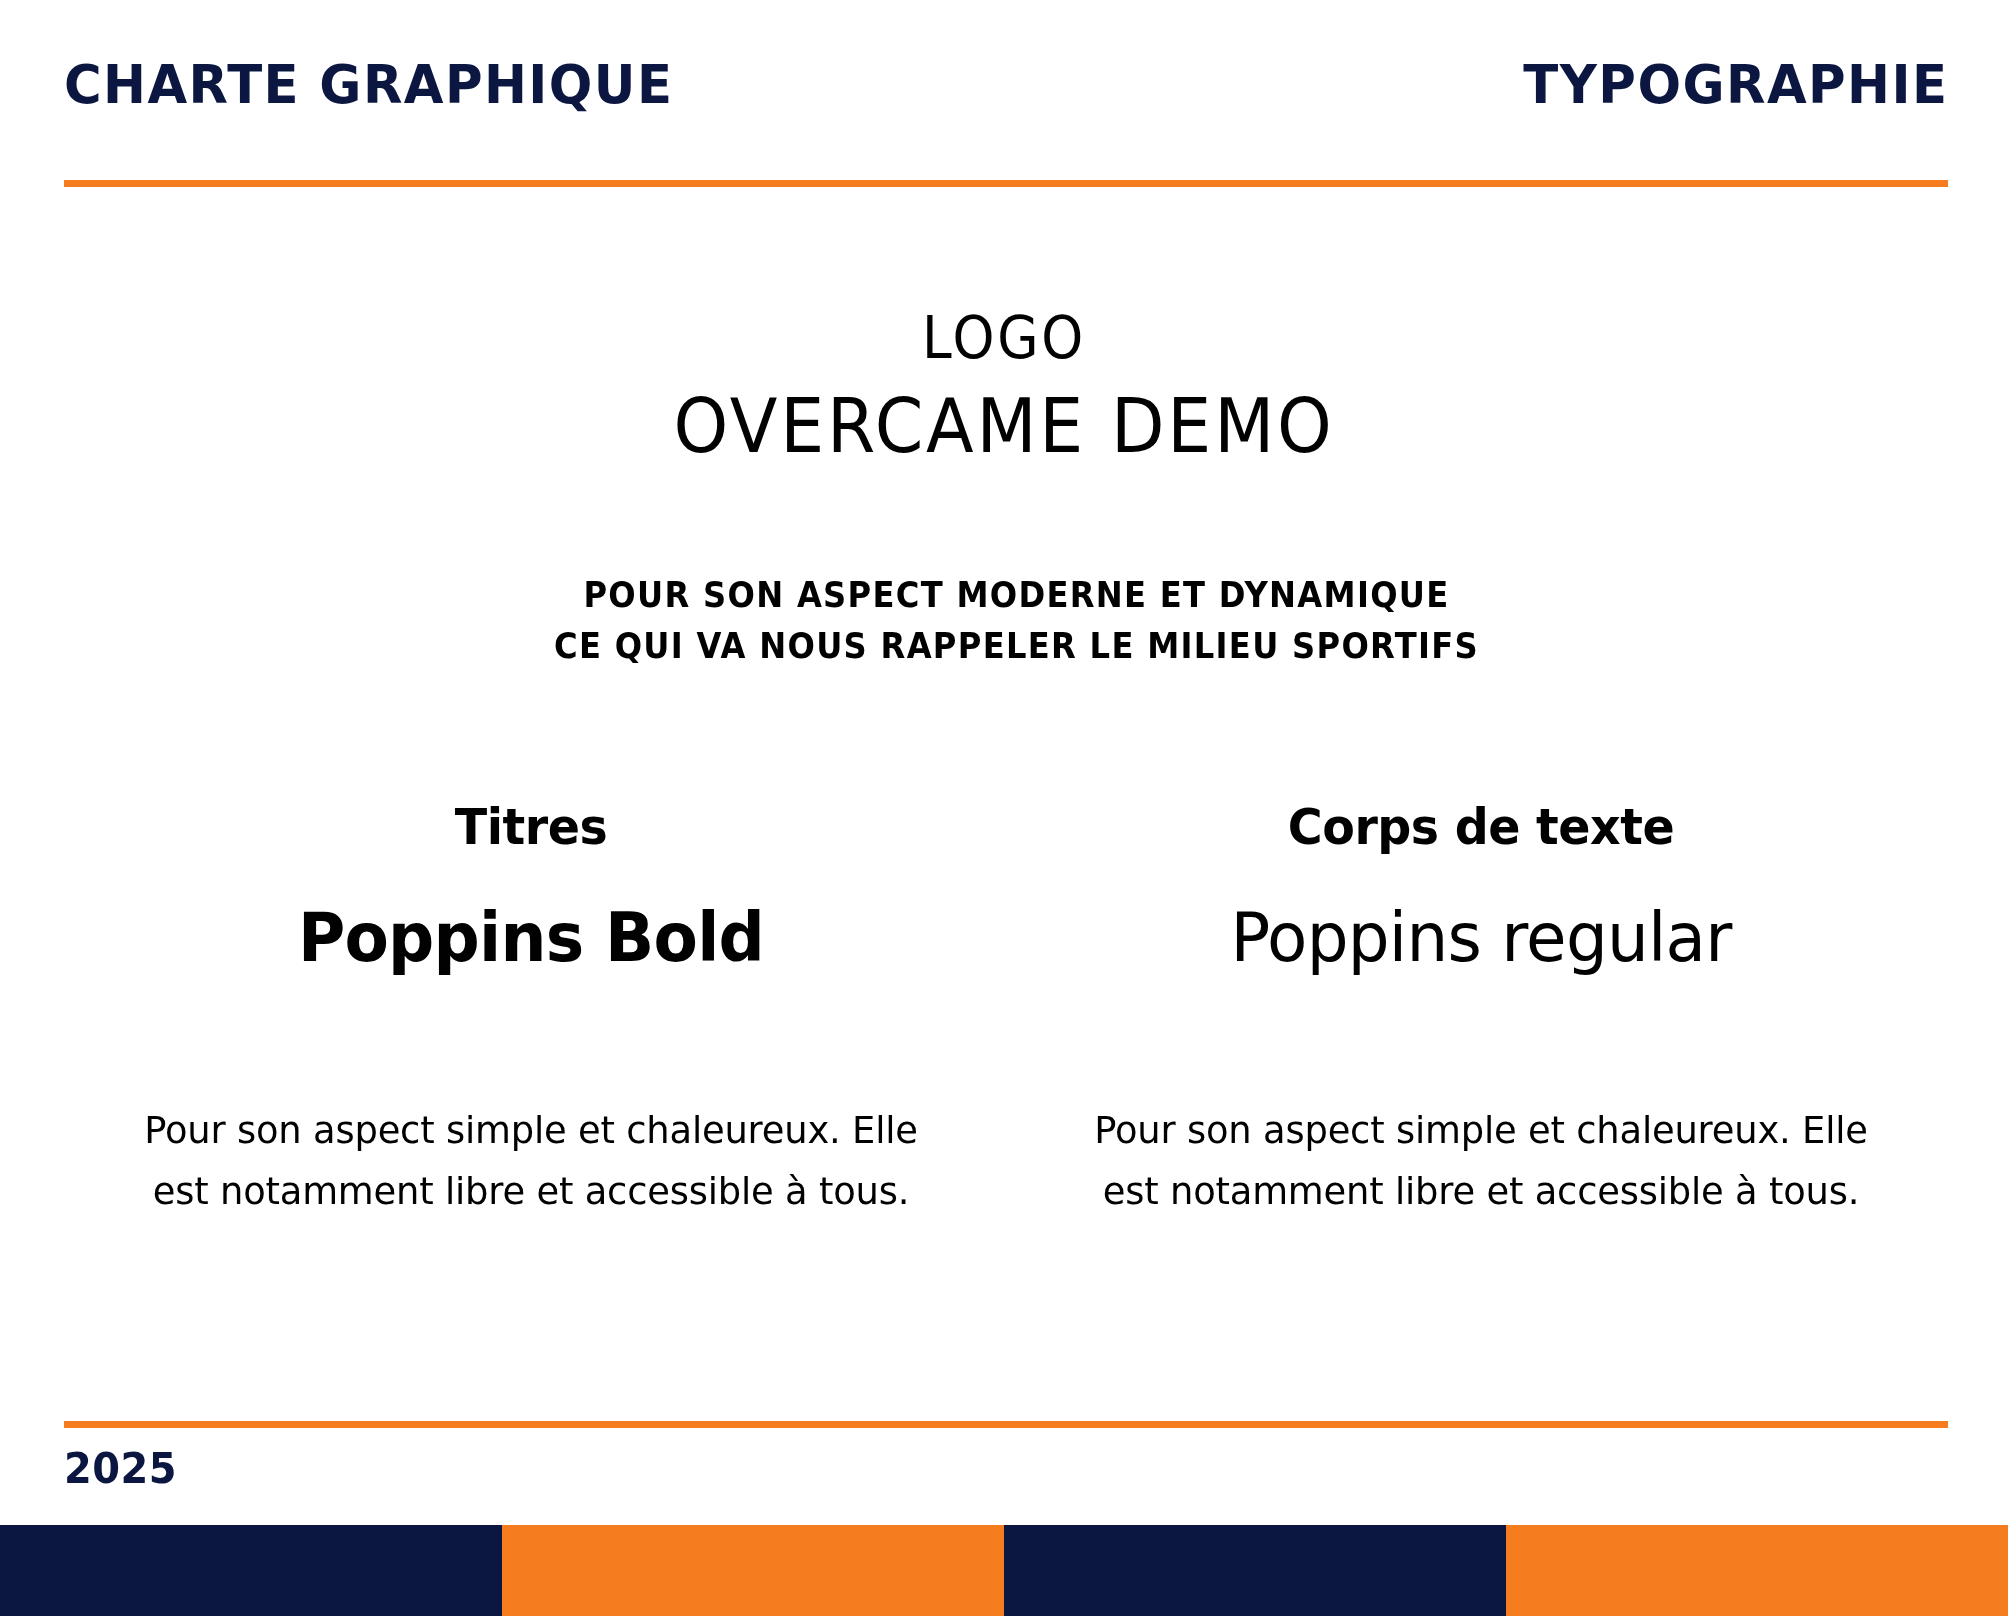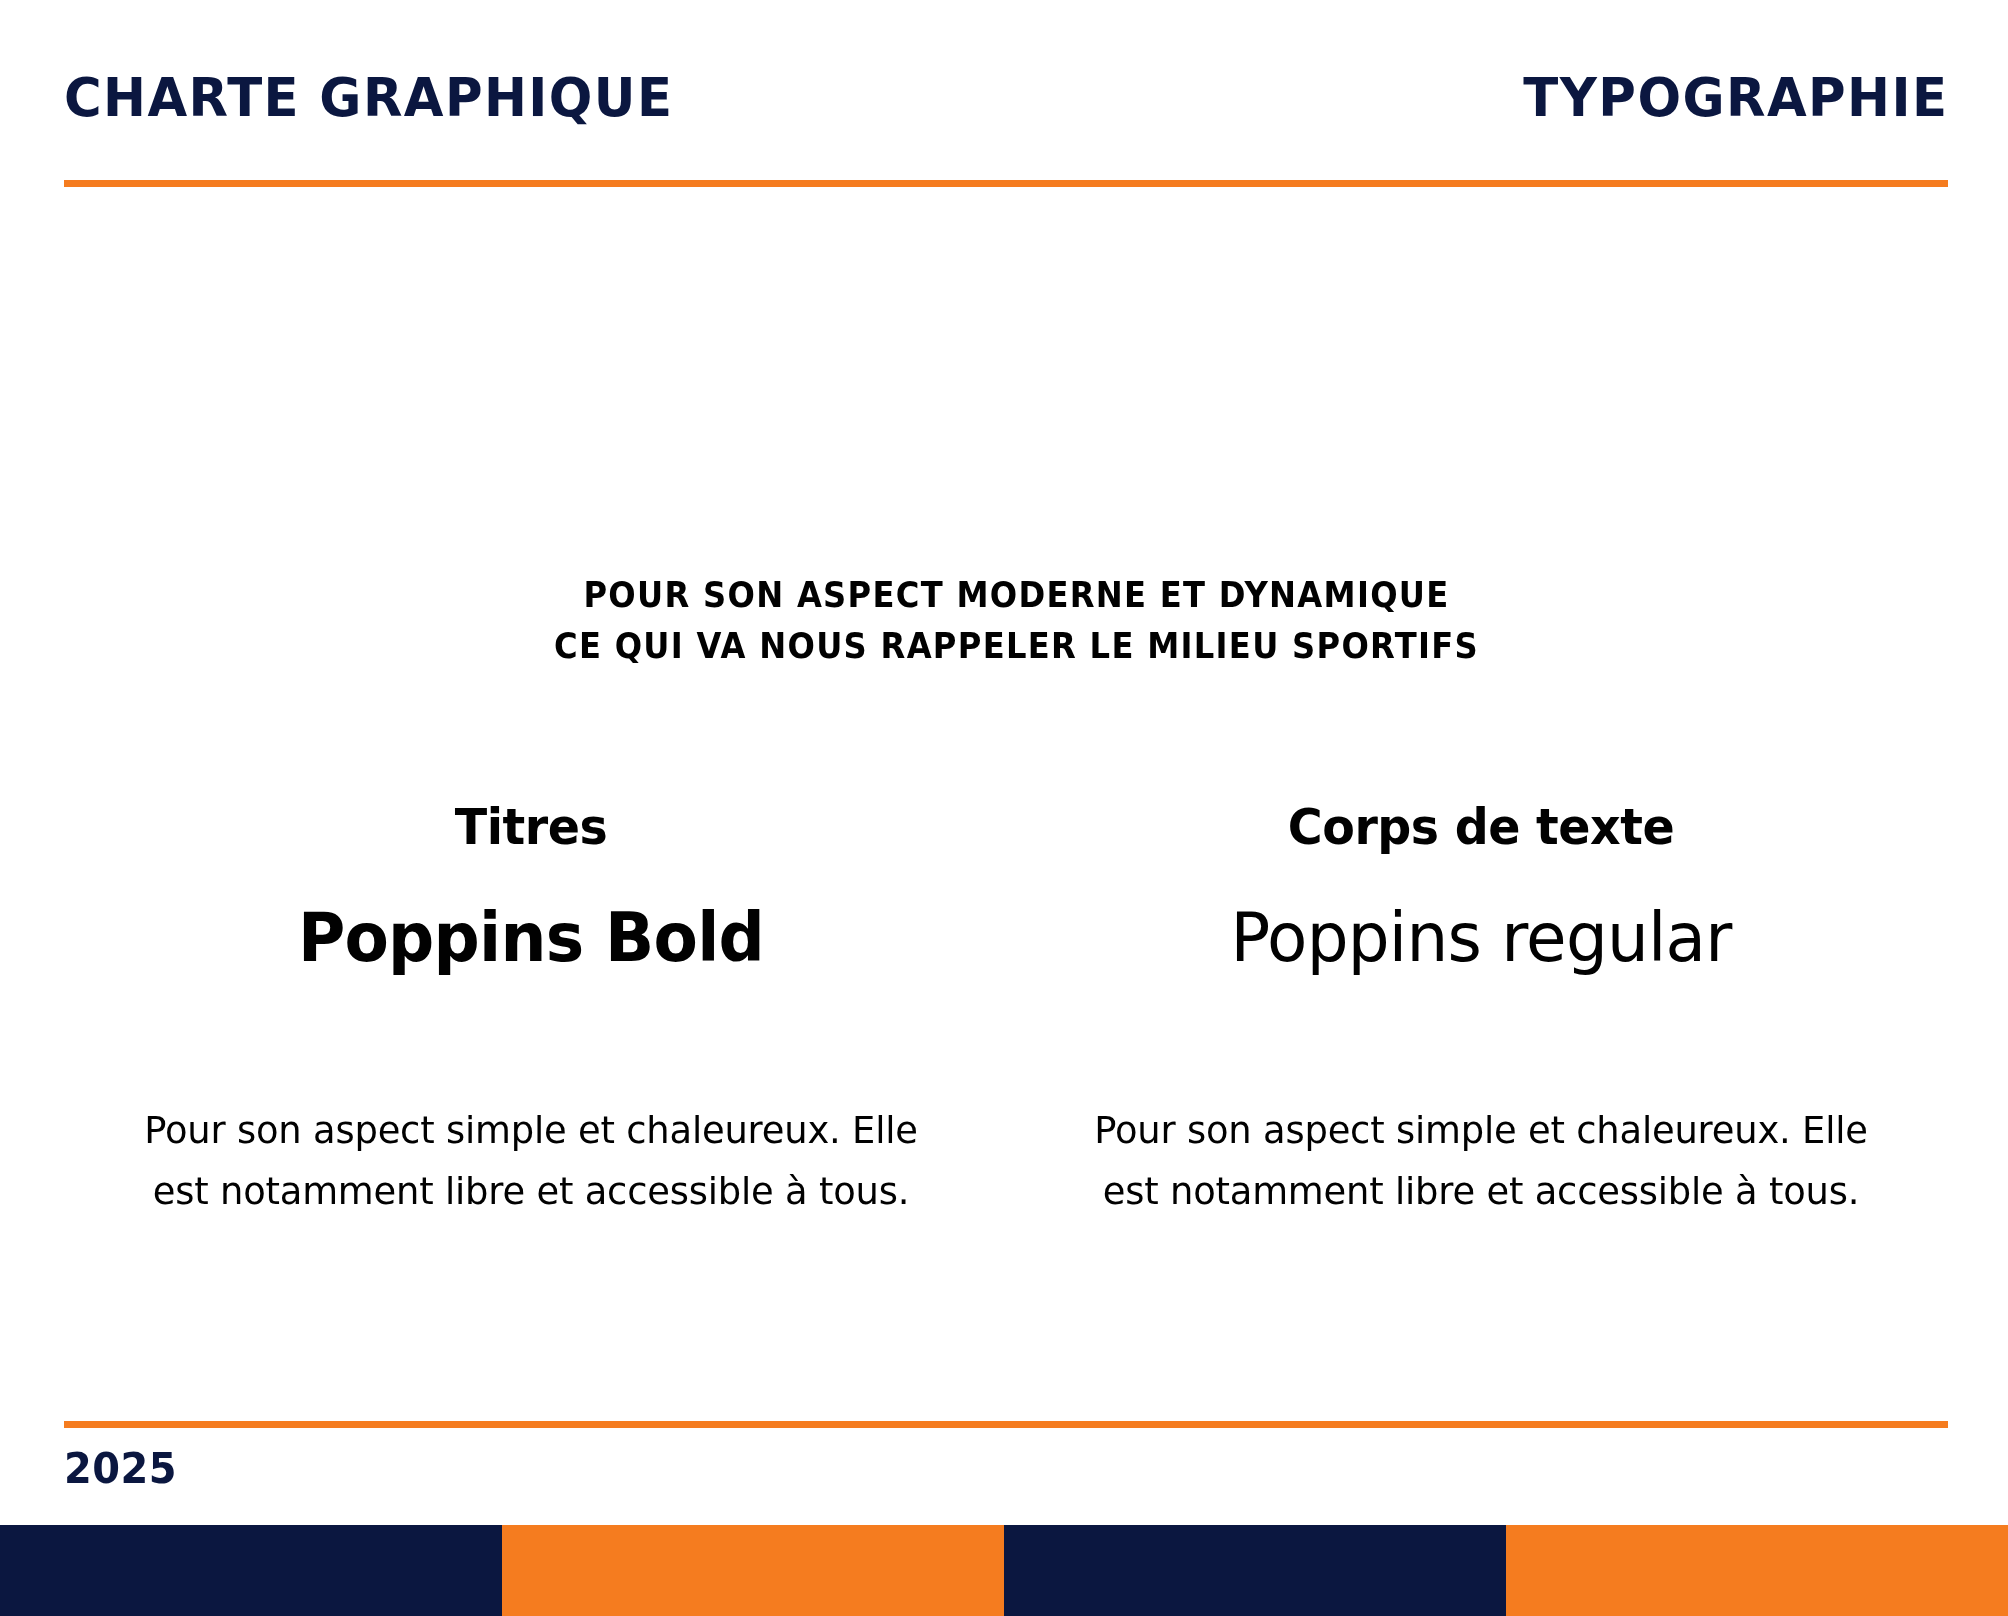--- a/index.html
+++ b/index.html
@@ -22,21 +22,21 @@
   }
 
   
   .header {
     position: absolute;
     left: 64px;
     right: 60px;
     top: 58px;
     height: 80px;
     display: flex;
-    align-items: center;
+    align-items: flex-start;
     justify-content: space-between;
   }
   .header-title {
     font-family: "DejaVu Sans", sans-serif;
     font-weight: 700;
     font-size: 54px;
     line-height: 1;
     letter-spacing: 1.5px;
     color: #0B1740;
     text-transform: uppercase;
@@ -201,20 +201,24 @@
 <body>
 
 <div class="slide">
 
   <div class="header">
     <div class="header-title left">CHARTE GRAPHIQUE</div>
     <div class="header-title right">TYPOGRAPHIE</div>
   </div>
   <div class="rule-top"></div>
 
+  <div class="logo-block">
+    <div class="logo-word">LOGO</div>
+    <div class="logo-name">OVERCAME DEMO</div>
+  </div>
 
   <div class="logo-desc">
     <div class="logo-desc-line">POUR SON ASPECT MODERNE ET DYNAMIQUE</div>
     <div class="logo-desc-line">CE QUI VA NOUS RAPPELER LE MILIEU SPORTIFS</div>
   </div>
 
   <div class="columns">
 
     <div class="col left">
       <div class="col-role">Titres</div>

